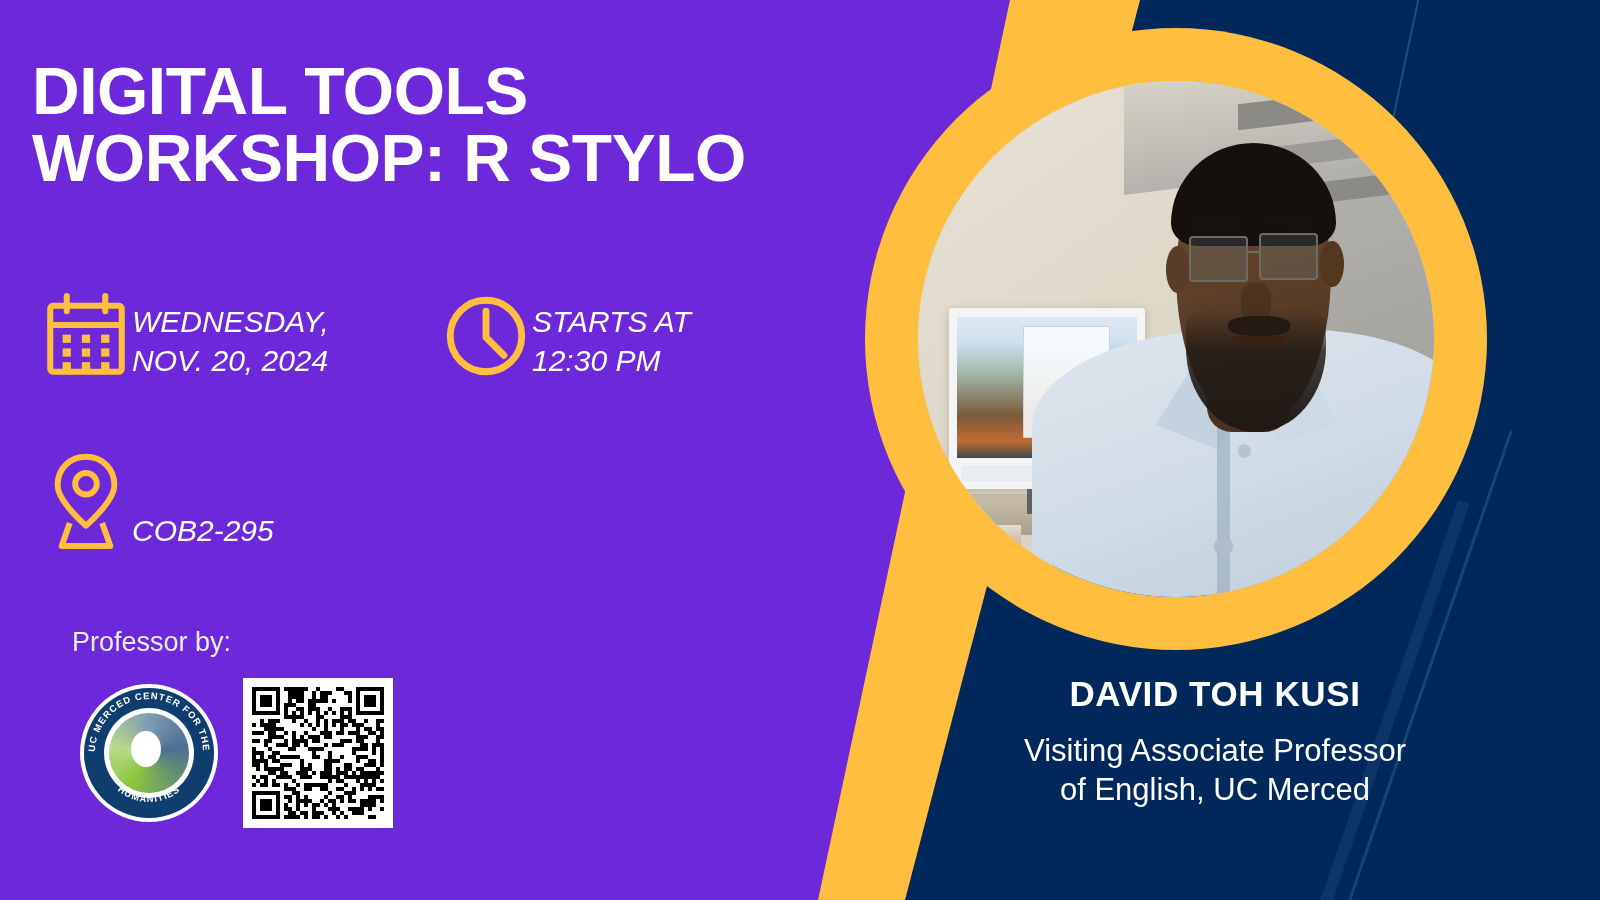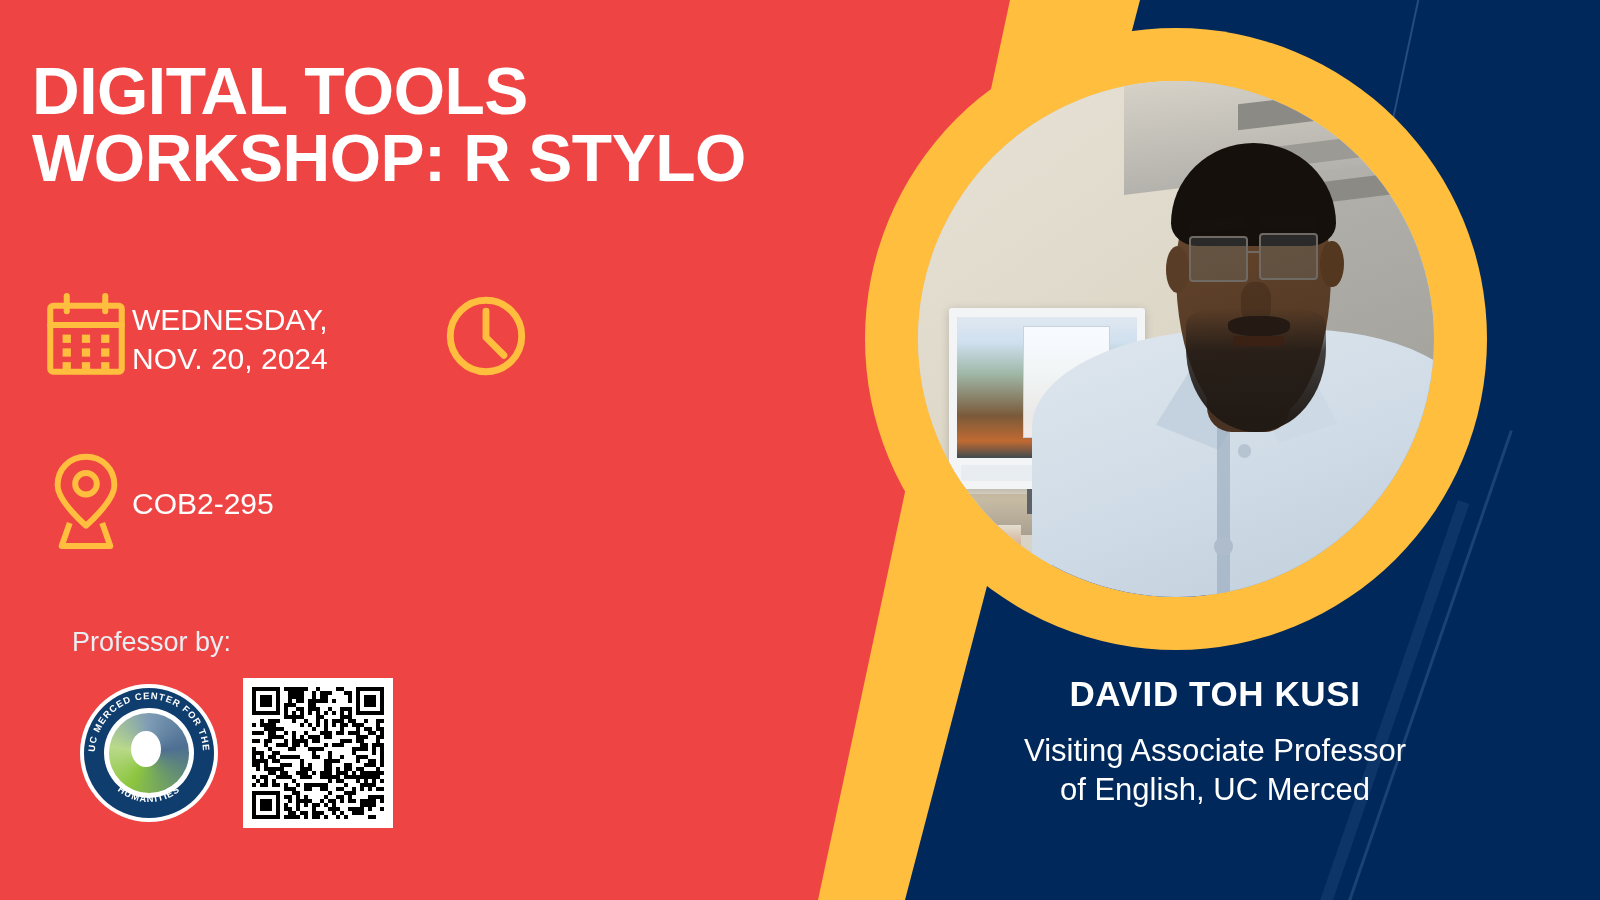--- a/index.html
+++ b/index.html
@@ -4,21 +4,21 @@
 <style>
   * { margin:0; padding:0; box-sizing:border-box; }
   html, body {
     width:1600px; height:900px;
     overflow:hidden;
     font-family:"Liberation Sans", sans-serif;
   }
   #flyer {
     position:relative;
     width:1600px; height:900px;
-    background:#ef4444;
+    background:#6d28d9;
     overflow:hidden;
   }
 
   
   .right-panel{
     position:absolute; top:0; right:0;
     width:790px; height:900px;
     background:#00285A;
     clip-path: polygon(100% 0, 100% 100%, 10% 100%, 41% 0);
     overflow:hidden;
@@ -146,21 +146,21 @@
     font-size:66px;
     font-weight:bold;
     line-height:1.02;
     letter-spacing:-0.5px;
     white-space:pre-line;
   }
 
   .info-grid{ position:absolute; left:40px; top:292px; width:790px; }
   .info-row{ display:flex; }
   .info-row + .info-row{ margin-top:70px; }
-  .info-cell{ display:flex; align-items:center; }
+  .info-cell{ display:flex; align-items:flex-end;font-style:italic; }
   .info-cell.c1{ width:400px; }
   .info-cell.c2{ width:390px; }
   .icon-box{ width:92px; flex:0 0 92px; display:flex; justify-content:center; }
   .info-text{
     color:#ffffff; font-size:30px; line-height:1.30;
     font-weight:normal; white-space:pre-line; padding-top:6px;
   }
   .info-text .link{ text-decoration:underline; display:block; }
 
   .sponsor-label{
@@ -301,20 +301,22 @@
 NOV. 20, 2024</span>
       </div>
 
       <div class="info-cell c2">
         <span class="icon-box">
           <svg width="88" height="88" viewBox="0 0 64 64" fill="none" stroke="#FFBE3D" stroke-width="5" stroke-linecap="round">
             <circle cx="32" cy="32" r="26"></circle>
             <polyline points="32,14 32,33 45,46"></polyline>
           </svg>
         </span>
+        <span class="info-text">STARTS AT
+12:30 PM</span>
       </div>
     </div>
 
     <div class="info-row">
       <div class="info-cell c1">
         <span class="icon-box">
           <svg width="88" height="100" viewBox="0 0 64 74" fill="none" stroke="#FFBE3D" stroke-width="4.4" stroke-linejoin="round">
             <path d="M32 5 C20 5 11 14 11 26 C11 38 32 56 32 56 C32 56 53 38 53 26 C53 14 44 5 32 5 Z"></path>
             <circle cx="32" cy="25" r="8"></circle>
             <path d="M20 54 L14 71 L50 71 L44 54"></path>

